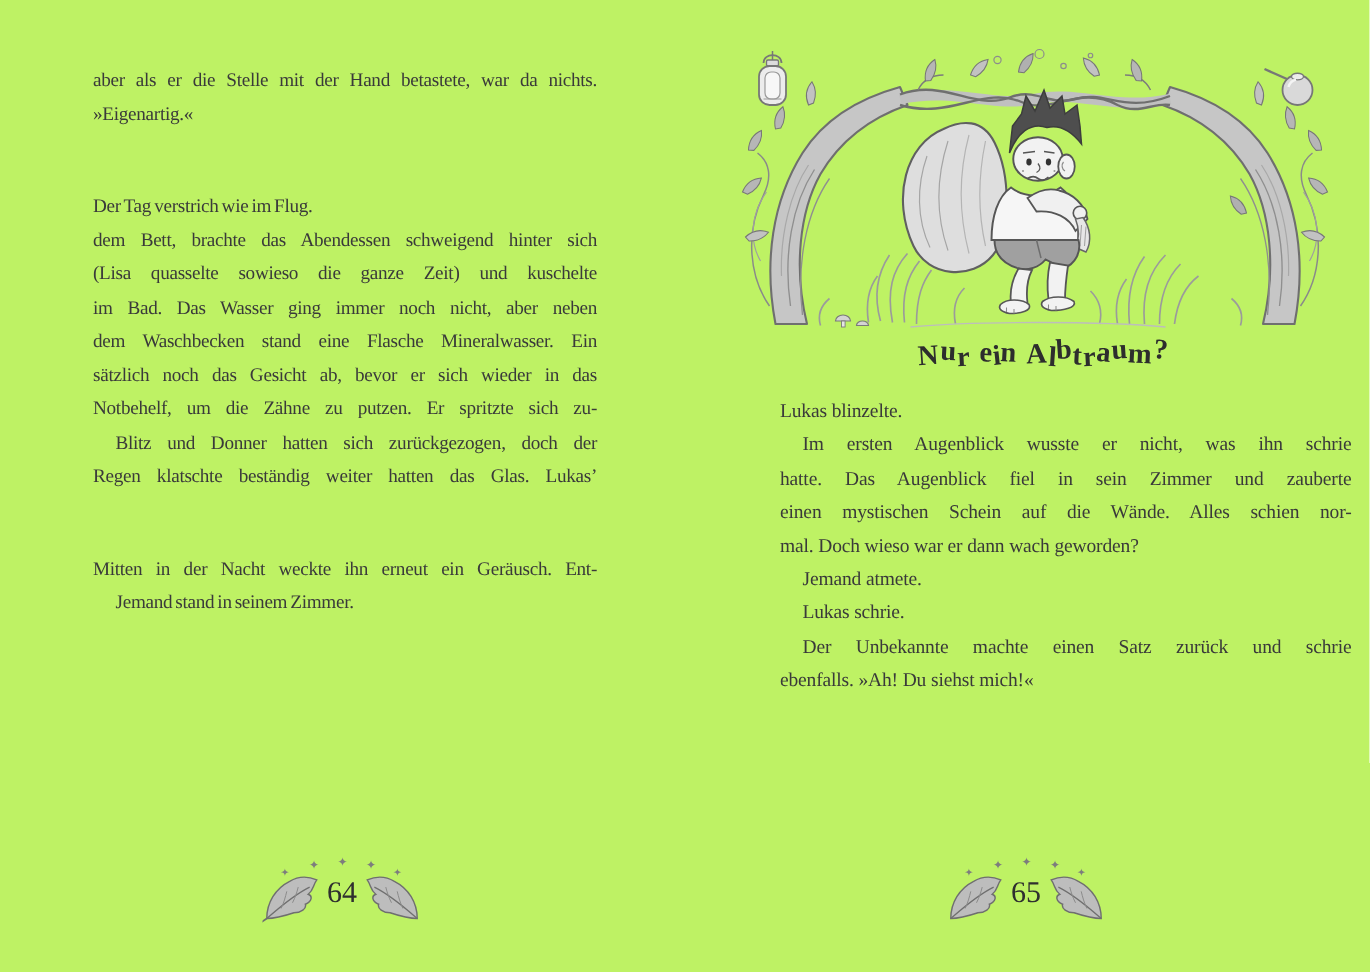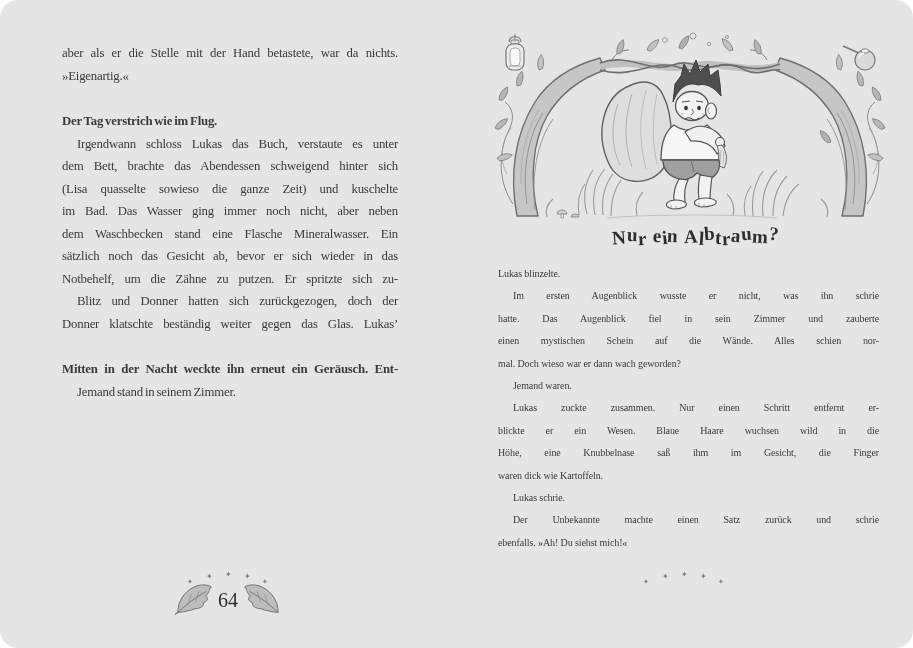--- a/index.html
+++ b/index.html
@@ -1,40 +1,40 @@
 <!DOCTYPE html>
 <html><head>
 <meta charset="utf-8">
 <style>
   * { margin:0; padding:0; box-sizing:border-box; }
   html,body { width:913px; height:648px; background:#ffffff; overflow:hidden; }
   body { position:relative; font-family:"Liberation Serif", serif; color:#3a3a3a; }
 
-  .spread { position:absolute; inset:0; background:#e5e5e5;border-radius:18px; }
+  .spread { position:absolute; inset:0; background:#bef264; }
 
   
   .textcol { position:absolute; }
   .textcol .para { }
-  .textcol .para.gap { margin-top:23px;font-weight:bold; }
+  .textcol .para.gap { margin-top:39px; }
   .textcol .line {
     text-align:justify;
     text-align-last:justify;
     white-space:normal;
   }
   .textcol .line.lastline { text-align:left; text-align-last:left; }
   .textcol .line.indent { text-indent:15px; }
 
   #left-text {
     left:62px; top:42px; width:336px;
     font-size:12.8px; line-height:22.5px;
     letter-spacing:-0.2px; word-spacing:-1px;
   }
   #right-text {
-    left:498px; top:263px; width:381px;
-    font-size:10px; line-height:22.4px;
+    left:520px; top:263px; width:381px;
+    font-size:13px; line-height:22.4px;
     letter-spacing:-0.1px;
   }
 
   
   .chapter-title {
     position:absolute; left:505px; top:226px; width:381px; height:36px;
     text-align:center; font-weight:bold; font-size:19px; color:#2d2d2d;
     letter-spacing:0.5px;
   }
   .chapter-title .ch { display:inline-block; }
@@ -52,21 +52,21 @@
     position:absolute; font-size:8px; color:#7d7d7d;
     font-family:"DejaVu Sans", sans-serif;
   }
   .pagefoot .stars .s1 { left:24px; top:8px; font-size:7px; }
   .pagefoot .stars .s2 { left:43px; top:2px; }
   .pagefoot .stars .s3 { left:62px; top:0px; }
   .pagefoot .stars .s4 { left:81px; top:2px; }
   .pagefoot .stars .s5 { left:99px; top:8px; font-size:7px; }
   .pagefoot .footrow {
     position:absolute; left:0; top:12px; width:130px;
-    display:flex; align-items:flex-end; justify-content:center; gap:2px;
+    display:flex; align-items:center; justify-content:center; gap:2px;
   }
   .pagefoot .leaf { flex:0 0 auto; }
   .pagefoot .leaf.mirror { transform:scaleX(-1); }
   .pagenum {
     font-size:20px; color:#2f2f2f; padding:0 1px;
     font-family:"Liberation Serif", serif; position:relative; top:-4px;
   }
 </style>
 </head>
 <body>
@@ -76,31 +76,30 @@
   <section>
     <div class="textcol" id="left-text">
         <div class="para">
           <div class="line">aber als er die Stelle mit der Hand betastete, war da nichts.</div>
           <div class="line lastline">»Eigenartig.«</div>
         </div>
         <div class="para gap">
           <div class="line lastline">Der Tag verstrich wie im Flug.</div>
         </div>
         <div class="para">
-          <div class="line indent">Irgendwann schloss Lukas das Buch, verstaute es unter</div>
           <div class="line">dem Bett, brachte das Abendessen schweigend hinter sich</div>
           <div class="line">(Lisa quasselte sowieso die ganze Zeit) und kuschelte</div>
           <div class="line">im Bad. Das Wasser ging immer noch nicht, aber neben</div>
           <div class="line">dem Waschbecken stand eine Flasche Mineralwasser. Ein</div>
           <div class="line">sätzlich noch das Gesicht ab, bevor er sich wieder in das</div>
           <div class="line">Notbehelf, um die Zähne zu putzen. Er spritzte sich zu-</div>
         </div>
         <div class="para">
           <div class="line indent">Blitz und Donner hatten sich zurückgezogen, doch der</div>
-          <div class="line">Donner klatschte beständig weiter gegen das Glas. Lukas’</div>
+          <div class="line">Regen klatschte beständig weiter hatten das Glas. Lukas’</div>
         </div>
         <div class="para gap">
           <div class="line">Mitten in der Nacht weckte ihn erneut ein Geräusch. Ent-</div>
         </div>
         <div class="para">
           <div class="line indent lastline">Jemand stand in seinem Zimmer.</div>
         </div>
       </div>
 
     <div class="pagefoot left">
@@ -275,40 +274,49 @@
         <div class="para">
           <div class="line lastline">Lukas blinzelte.</div>
         </div>
         <div class="para">
           <div class="line indent">Im ersten Augenblick wusste er nicht, was ihn schrie</div>
           <div class="line">hatte. Das Augenblick fiel in sein Zimmer und zauberte</div>
           <div class="line">einen mystischen Schein auf die Wände. Alles schien nor-</div>
           <div class="line lastline">mal. Doch wieso war er dann wach geworden?</div>
         </div>
         <div class="para">
-          <div class="line indent lastline">Jemand waren.</div>
-        </div>
-        <div class="para">
-          <div class="line indent">Lukas zuckte zusammen. Nur einen Schritt entfernt er-</div>
-          <div class="line">blickte er ein Wesen. Blaue Haare wuchsen wild in die</div>
-          <div class="line">Höhe, eine Knubbelnase saß ihm im Gesicht, die Finger</div>
-          <div class="line lastline">waren dick wie Kartoffeln.</div>
+          <div class="line indent lastline">Jemand atmete.</div>
         </div>
         <div class="para">
           <div class="line indent lastline">Lukas schrie.</div>
         </div>
         <div class="para">
           <div class="line indent">Der Unbekannte machte einen Satz zurück und schrie</div>
           <div class="line lastline">ebenfalls. »Ah! Du siehst mich!«</div>
         </div>
       </div>
 
     <div class="pagefoot right">
       <div class="stars">
           <span class="s1">✦</span>
           <span class="s2">✦</span>
           <span class="s3">✦</span>
           <span class="s4">✦</span>
           <span class="s5">✦</span>
         </div>
+      <div class="footrow">
+        <svg class="leaf" width="40" height="34" viewBox="0 0 42 34">
+          <path d="M3,31 C3,20 9,10 19,5 C24,2 31,1 38,4 C35,8 36,11 32,14 C35,15 35,19 30,21 C31,24 27,27 22,27 C16,29 9,31 3,31 Z" fill="#bdbdbd" stroke="#6f6f6f" stroke-width="1"></path>
+          <path d="M3,31 C11,24 21,15 33,9" stroke="#6f6f6f" fill="none" stroke-width="0.9"></path>
+          <path d="M13,24 C15,20 16,16 17,12" stroke="#8b8b8b" fill="none" stroke-width="0.7"></path>
+          <path d="M21,20 C23,16 24,13 25,9" stroke="#8b8b8b" fill="none" stroke-width="0.7"></path>
+        </svg>
+        <span class="pagenum">65</span>
+        <svg class="leaf mirror" width="40" height="34" viewBox="0 0 42 34">
+          <path d="M3,31 C3,20 9,10 19,5 C24,2 31,1 38,4 C35,8 36,11 32,14 C35,15 35,19 30,21 C31,24 27,27 22,27 C16,29 9,31 3,31 Z" fill="#bdbdbd" stroke="#6f6f6f" stroke-width="1"></path>
+          <path d="M3,31 C11,24 21,15 33,9" stroke="#6f6f6f" fill="none" stroke-width="0.9"></path>
+          <path d="M13,24 C15,20 16,16 17,12" stroke="#8b8b8b" fill="none" stroke-width="0.7"></path>
+          <path d="M21,20 C23,16 24,13 25,9" stroke="#8b8b8b" fill="none" stroke-width="0.7"></path>
+        </svg>
+      </div>
     </div>
   </section>
 </div>
 
 </body></html>

